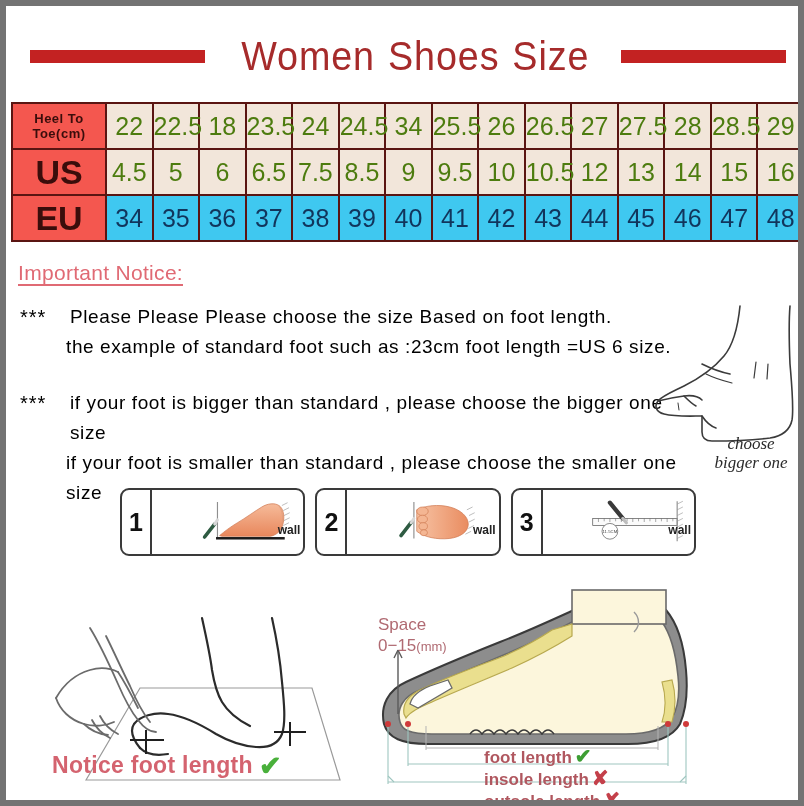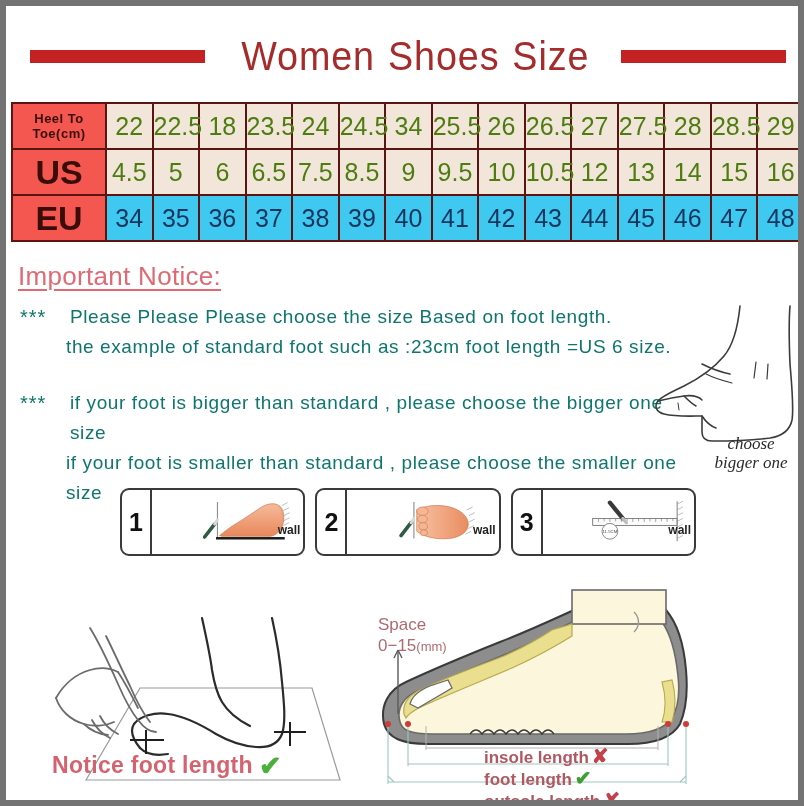--- a/index.html
+++ b/index.html
@@ -90,32 +90,32 @@
   td.cell.eu {
     background: #3fc8f0;
     color: #11355c;
   }
 
   
   .notice-title {
     position: absolute;
     left: 12px;
     top: 255px;
-    font-size: 26px;
+    font-size: 21px;
     color: #e06a74;
     text-decoration: underline;
     text-underline-offset: 4px;
     letter-spacing: 0.3px;
   }
   .notice-block {
     position: absolute;
     left: 14px;
     top: 296px;
     width: 690px;
-    color: #0f766e;
+    color: #000000;
     font-size: 19px;
     line-height: 30px;
     letter-spacing: 0.6px;
   }
   .notice-para { margin-bottom: 26px; position: relative; }
   .stars {
     display: inline-block;
     width: 50px;
     font-size: 20px;
     letter-spacing: 1px;
@@ -562,23 +562,23 @@
     </svg>
   </div>
 
   <div class="space-label">
     <span>Space</span><br>
     <span>0−15</span><span class="mm">(mm)</span>
   </div>
 
   <div class="len-legend">
     <div>
+      <span>foot  length</span><span class="mk-ok">✔</span>
+    </div>
+    <div>
       <span>insole length</span><span class="mk-no">✘</span>
-    </div>
-    <div>
-      <span>foot  length</span><span class="mk-ok">✔</span>
     </div>
     <div>
       <span>outsole length</span><span class="mk-no">✘</span>
     </div>
   </div>
 
 </div>
 
 </body></html>

